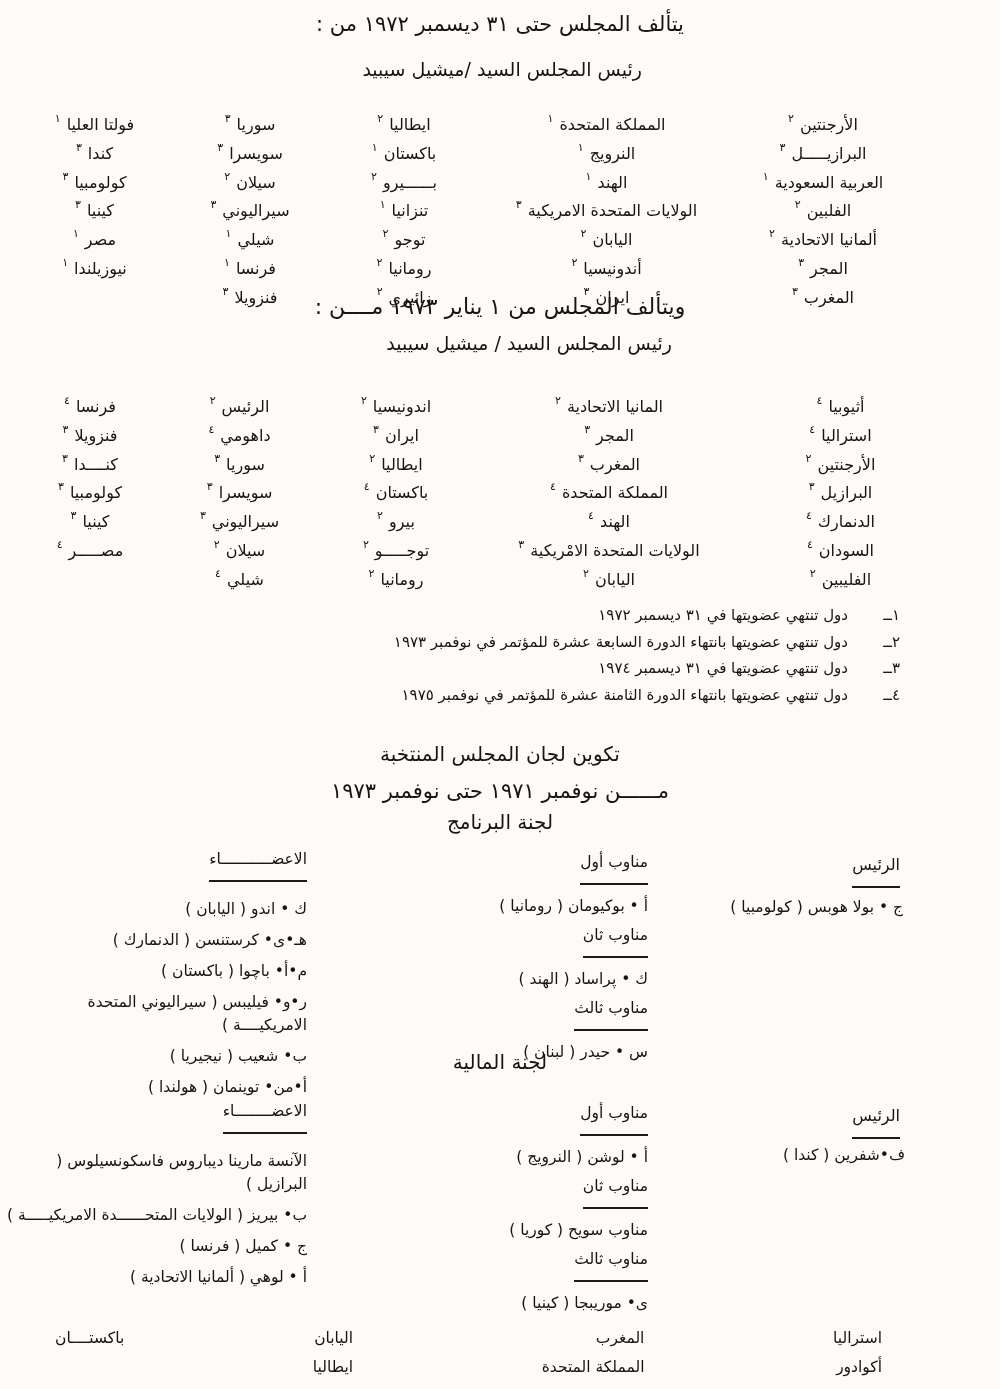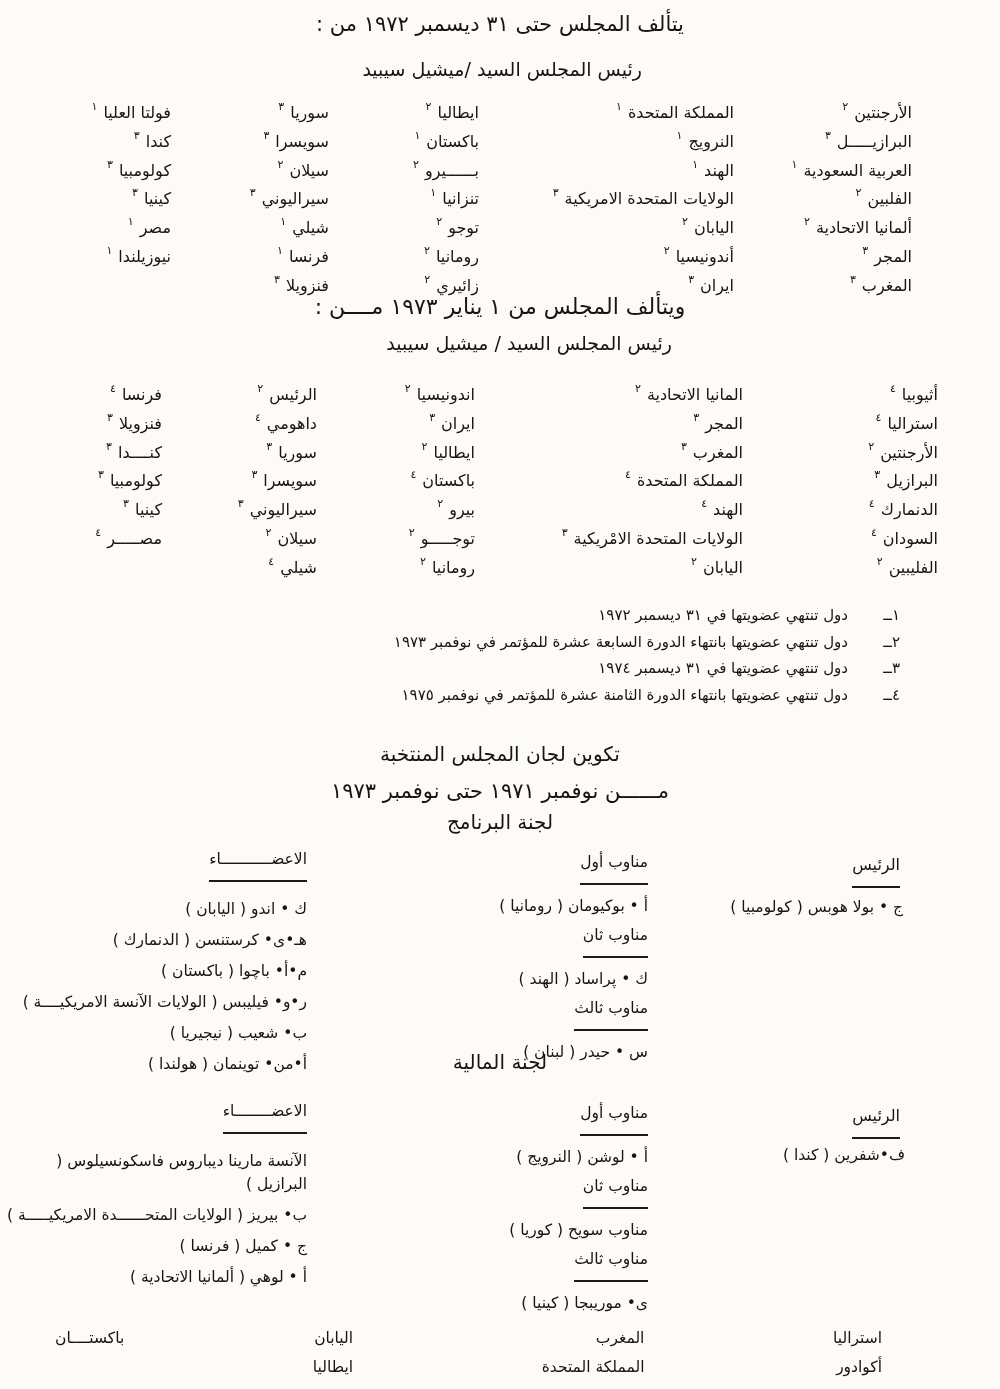--- a/index.html
+++ b/index.html
@@ -21,21 +21,21 @@
   .list1 > div:nth-child(2){width:255px}
   .list1 > div:nth-child(3){width:150px}
   .list1 > div:nth-child(4){width:158px}
   .list1 > div:nth-child(5){width:153px}
   .list2{top:382px; right:62px; left:18px;}
   .list2 > div:nth-child(1){width:195px}
   .list2 > div:nth-child(2){width:268px}
   .list2 > div:nth-child(3){width:158px}
   .list2 > div:nth-child(4){width:155px}
   .list2 > div:nth-child(5){width:144px}
-  .ccol{text-align:right; font-size:16px; line-height:26.8px;}
+  .ccol{text-align:center; font-size:16px; line-height:26.8px;margin-top:12px;}
   .centry{white-space:nowrap;}
   .csup{font-size:11px; position:relative; top:-8px; margin-right:6px;}
 
   .footnotes{position:absolute; top:602px; right:100px; text-align:right;}
   .fnrow{display:flex; font-size:15px; line-height:26.5px;}
   .fnum{min-width:36px;}
   .ftext{margin-right:16px; white-space:nowrap;}
 
   .comm-header{position:absolute; top:736px; width:100%; text-align:center; line-height:37px;}
   .comm-header .h1{font-size:20px;}
@@ -211,21 +211,21 @@
       <div class="dlabel"><span class="ulabel">مناوب ثان</span></div>
       <div class="dname">ك • پراساد ( الهند )</div>
       <div class="dlabel"><span class="ulabel">مناوب ثالث</span></div>
       <div class="dname">س • حيدر ( لبنان )</div>
     </div>
 
   <div class="members p-members">
     <span class="members-label">
       <span class="ulabel">الاعضـــــــــــاء</span>
     </span>
-    <span><div class="titem">ك • اندو ( اليابان )</div><div class="titem">هـ•ى• كرستنسن ( الدنمارك )</div><div class="titem">م•أ• باچوا ( باكستان )</div><div class="titem">ر•و• فيليبس ( الولايات الآنسة الامريكيــــة )</div><div class="titem">ب• شعيب ( نيجيريا )</div><div class="titem">أ•من• توينمان ( هولندا )</div></span>
+    <span><div class="titem">ك • اندو ( اليابان )</div><div class="titem">هـ•ى• كرستنسن ( الدنمارك )</div><div class="titem">م•أ• باچوا ( باكستان )</div><div class="titem">ر•و• فيليبس ( سيراليوني المتحدة الامريكيــــة )</div><div class="titem">ب• شعيب ( نيجيريا )</div><div class="titem">أ•من• توينمان ( هولندا )</div></span>
   </div>
 
   <div class="sec-title fin-title">لجنة المالية</div>
 
   <div class="chair-label f-chair-label">
     <span class="ulabel">الرئيس</span>
   </div>
   <div class="chair-name f-chair-name">ف•شفرين ( كندا )</div>
 
   <div class="deps f-deps">

